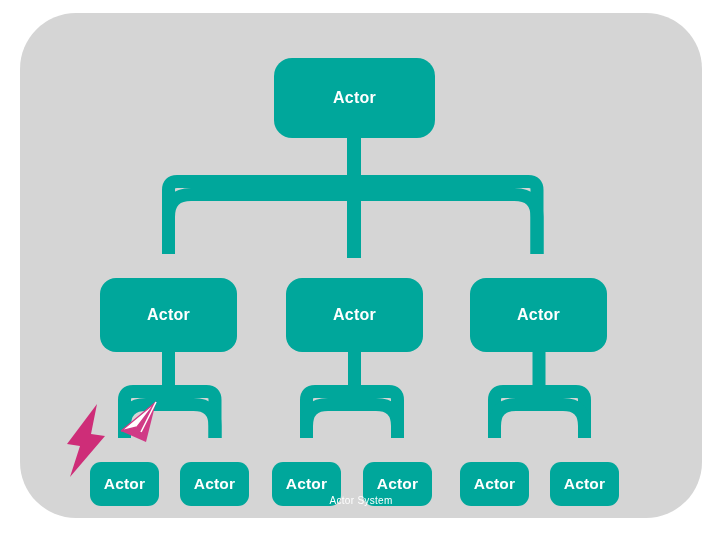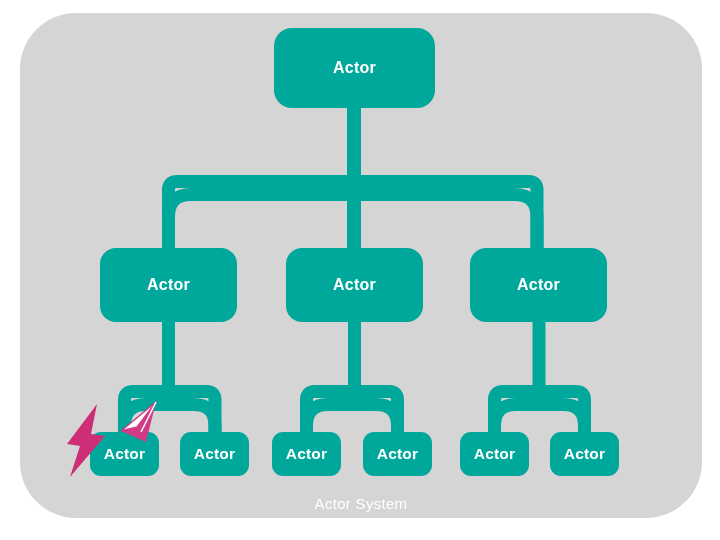--- a/index.html
+++ b/index.html
@@ -40,20 +40,21 @@
     position: absolute;
     background: var(--teal);
     color: var(--label-white);
     display: flex;
     align-items: center;
     justify-content: center;
     font-weight: bold;
     font-size: 16px;
     letter-spacing: 0.2px;
     border-radius: 14px;
+    margin-top: 30px;
   }
   .actor-root   { left: 274px; top: 28px;  width: 161px; height: 80px; border-radius: 18px; }
   .actor-mid-0  { left: 100px; top: 248px; width: 137px; height: 74px; border-radius: 16px; }
   .actor-mid-1  { left: 286px; top: 248px; width: 137px; height: 74px; border-radius: 16px; }
   .actor-mid-2  { left: 470px; top: 248px; width: 137px; height: 74px; border-radius: 16px; }
   .actor-leaf   { top: 432px; width: 69px; height: 44px; border-radius: 11px; font-size: 15.5px; }
   .actor-leaf-0 { left: 90px; }
   .actor-leaf-1 { left: 180px; }
   .actor-leaf-2 { left: 272px; }
   .actor-leaf-3 { left: 363px; }
@@ -61,21 +62,21 @@
   .actor-leaf-5 { left: 550px; }
   .icon-svg { position: absolute; }
   .bolt-svg  { left: 63px;  top: 401px; }
   .plane-svg { left: 119px; top: 398px; }
   .system-label {
     position: absolute;
     left: 20px; top: 495px;
     width: 682px;
     text-align: center;
     color: var(--label-white);
-    font-size: 15px;
+    font-size: 10px;
     font-weight: 500;
     letter-spacing: 0.3px;
   }
 </style>
 </head>
 <body>
 
 <div class="stage">
 
   <div class="system-container"></div>

